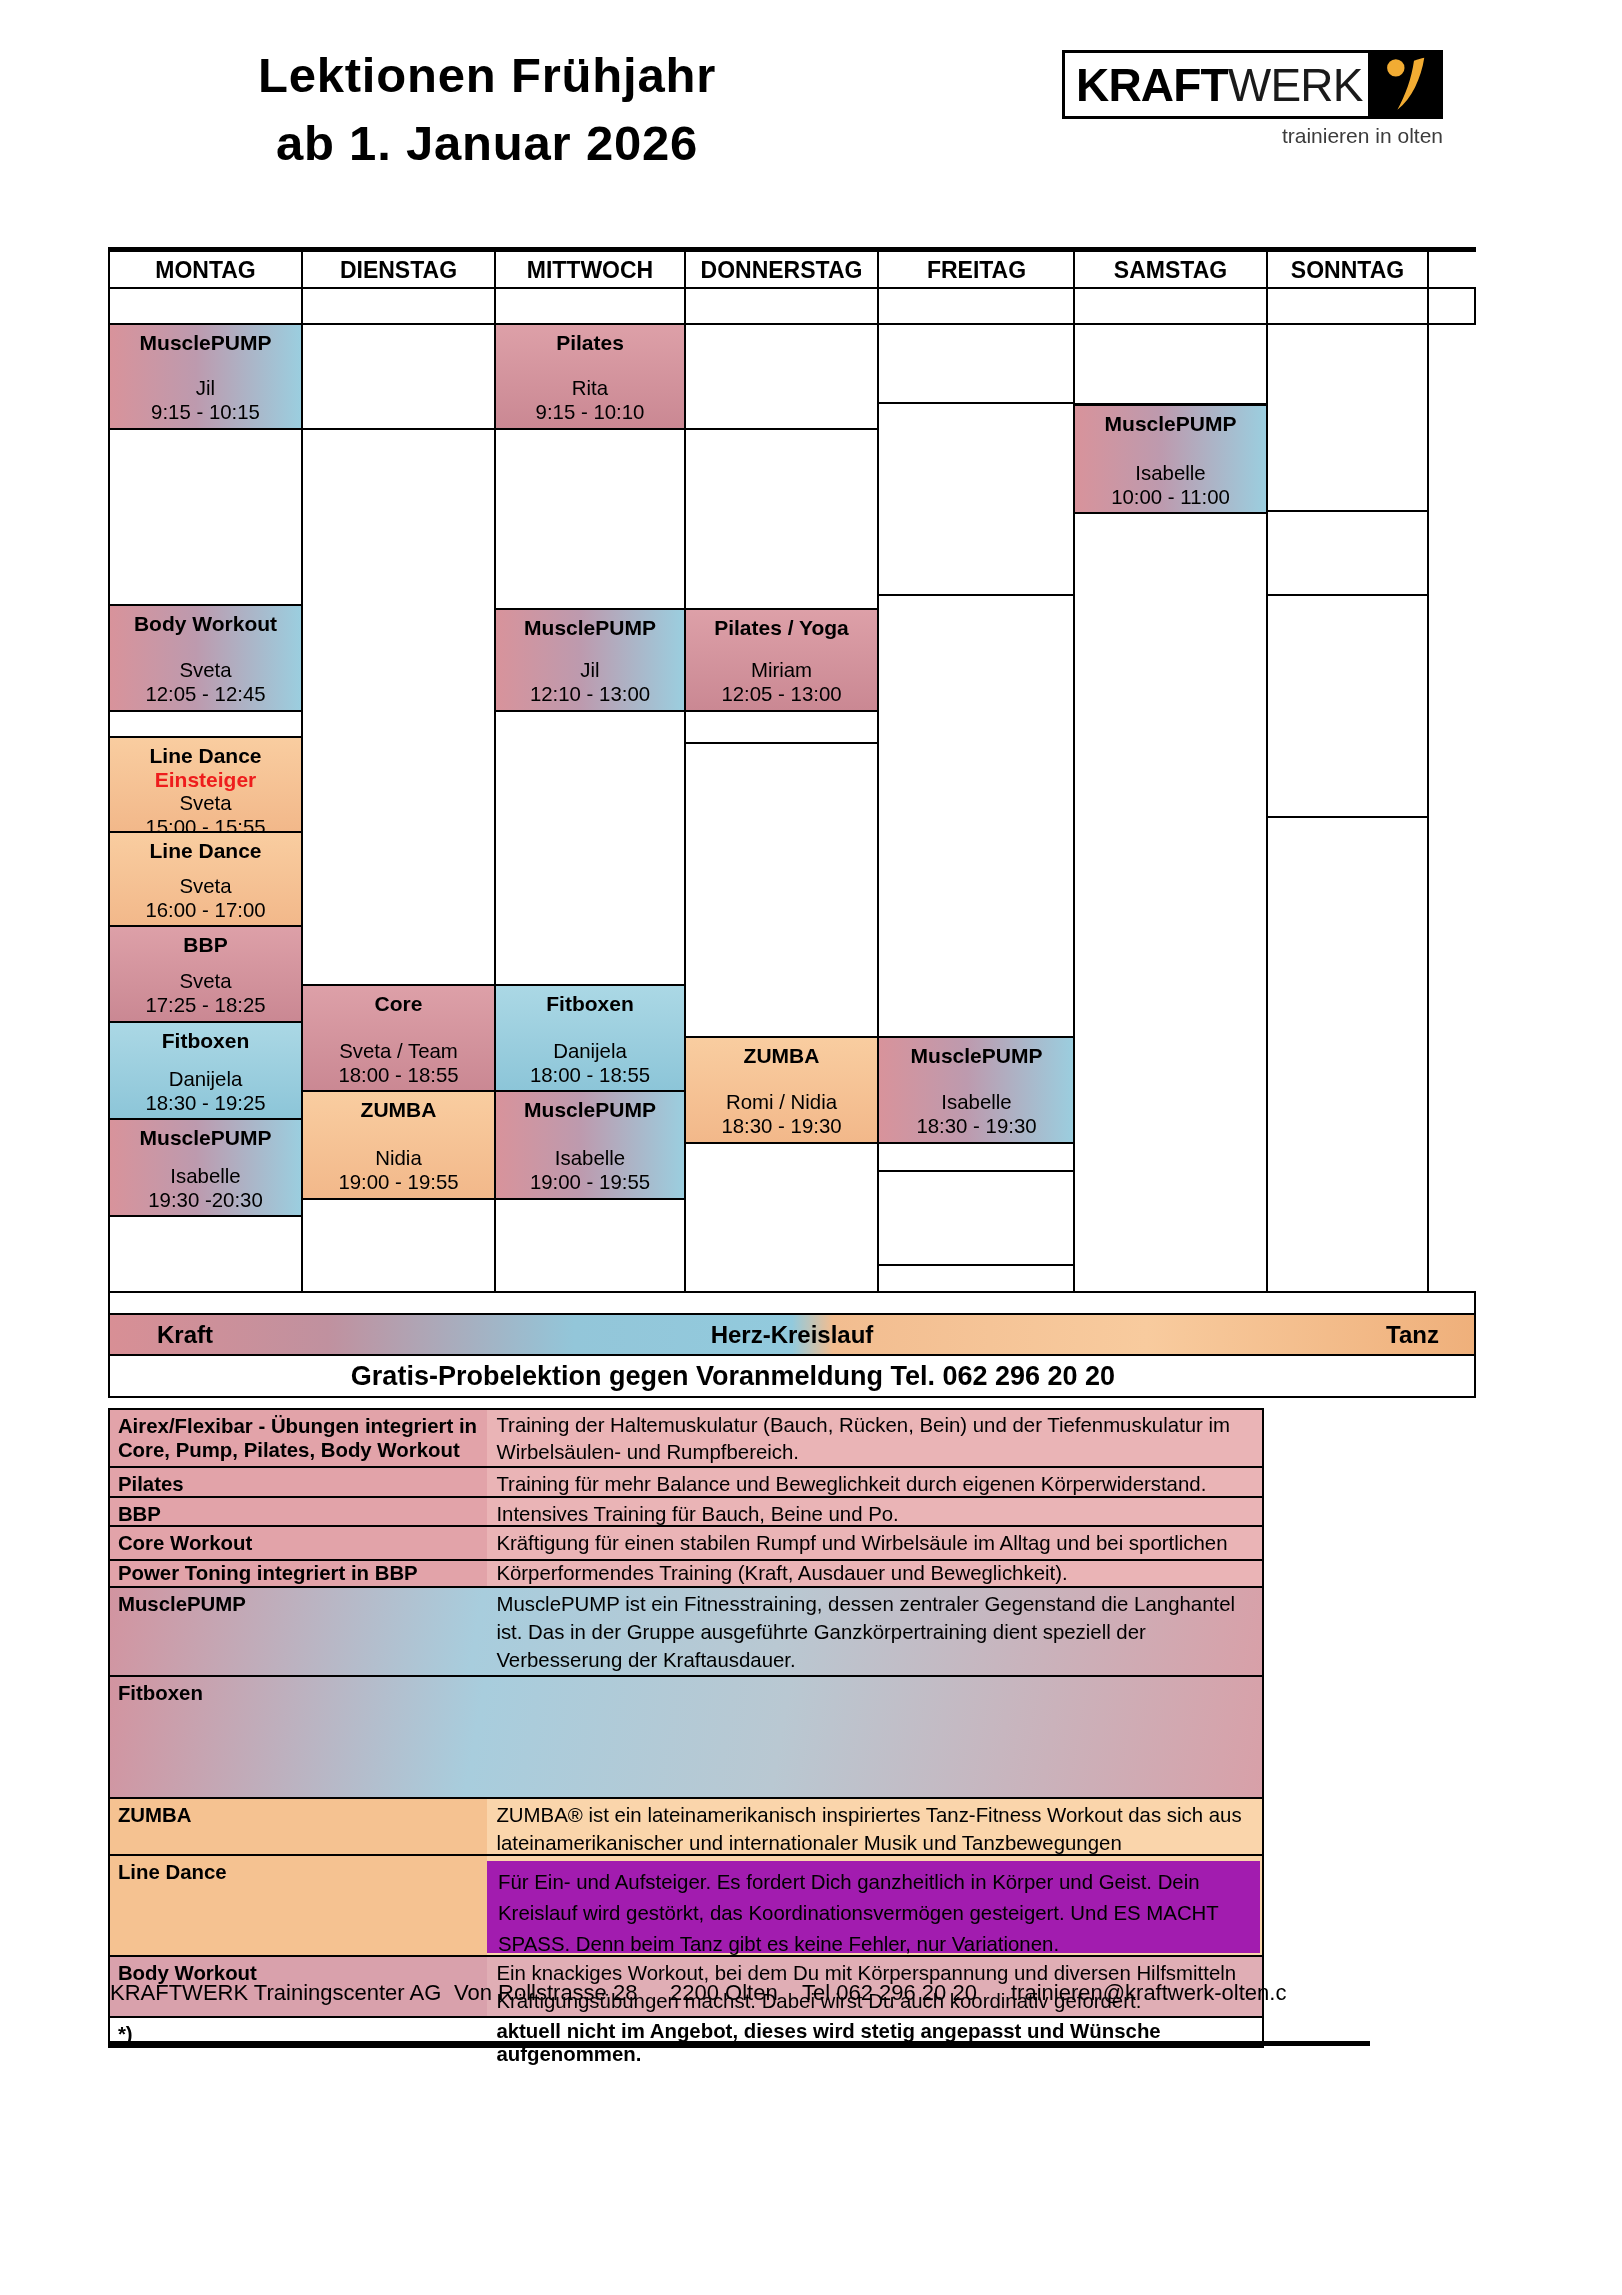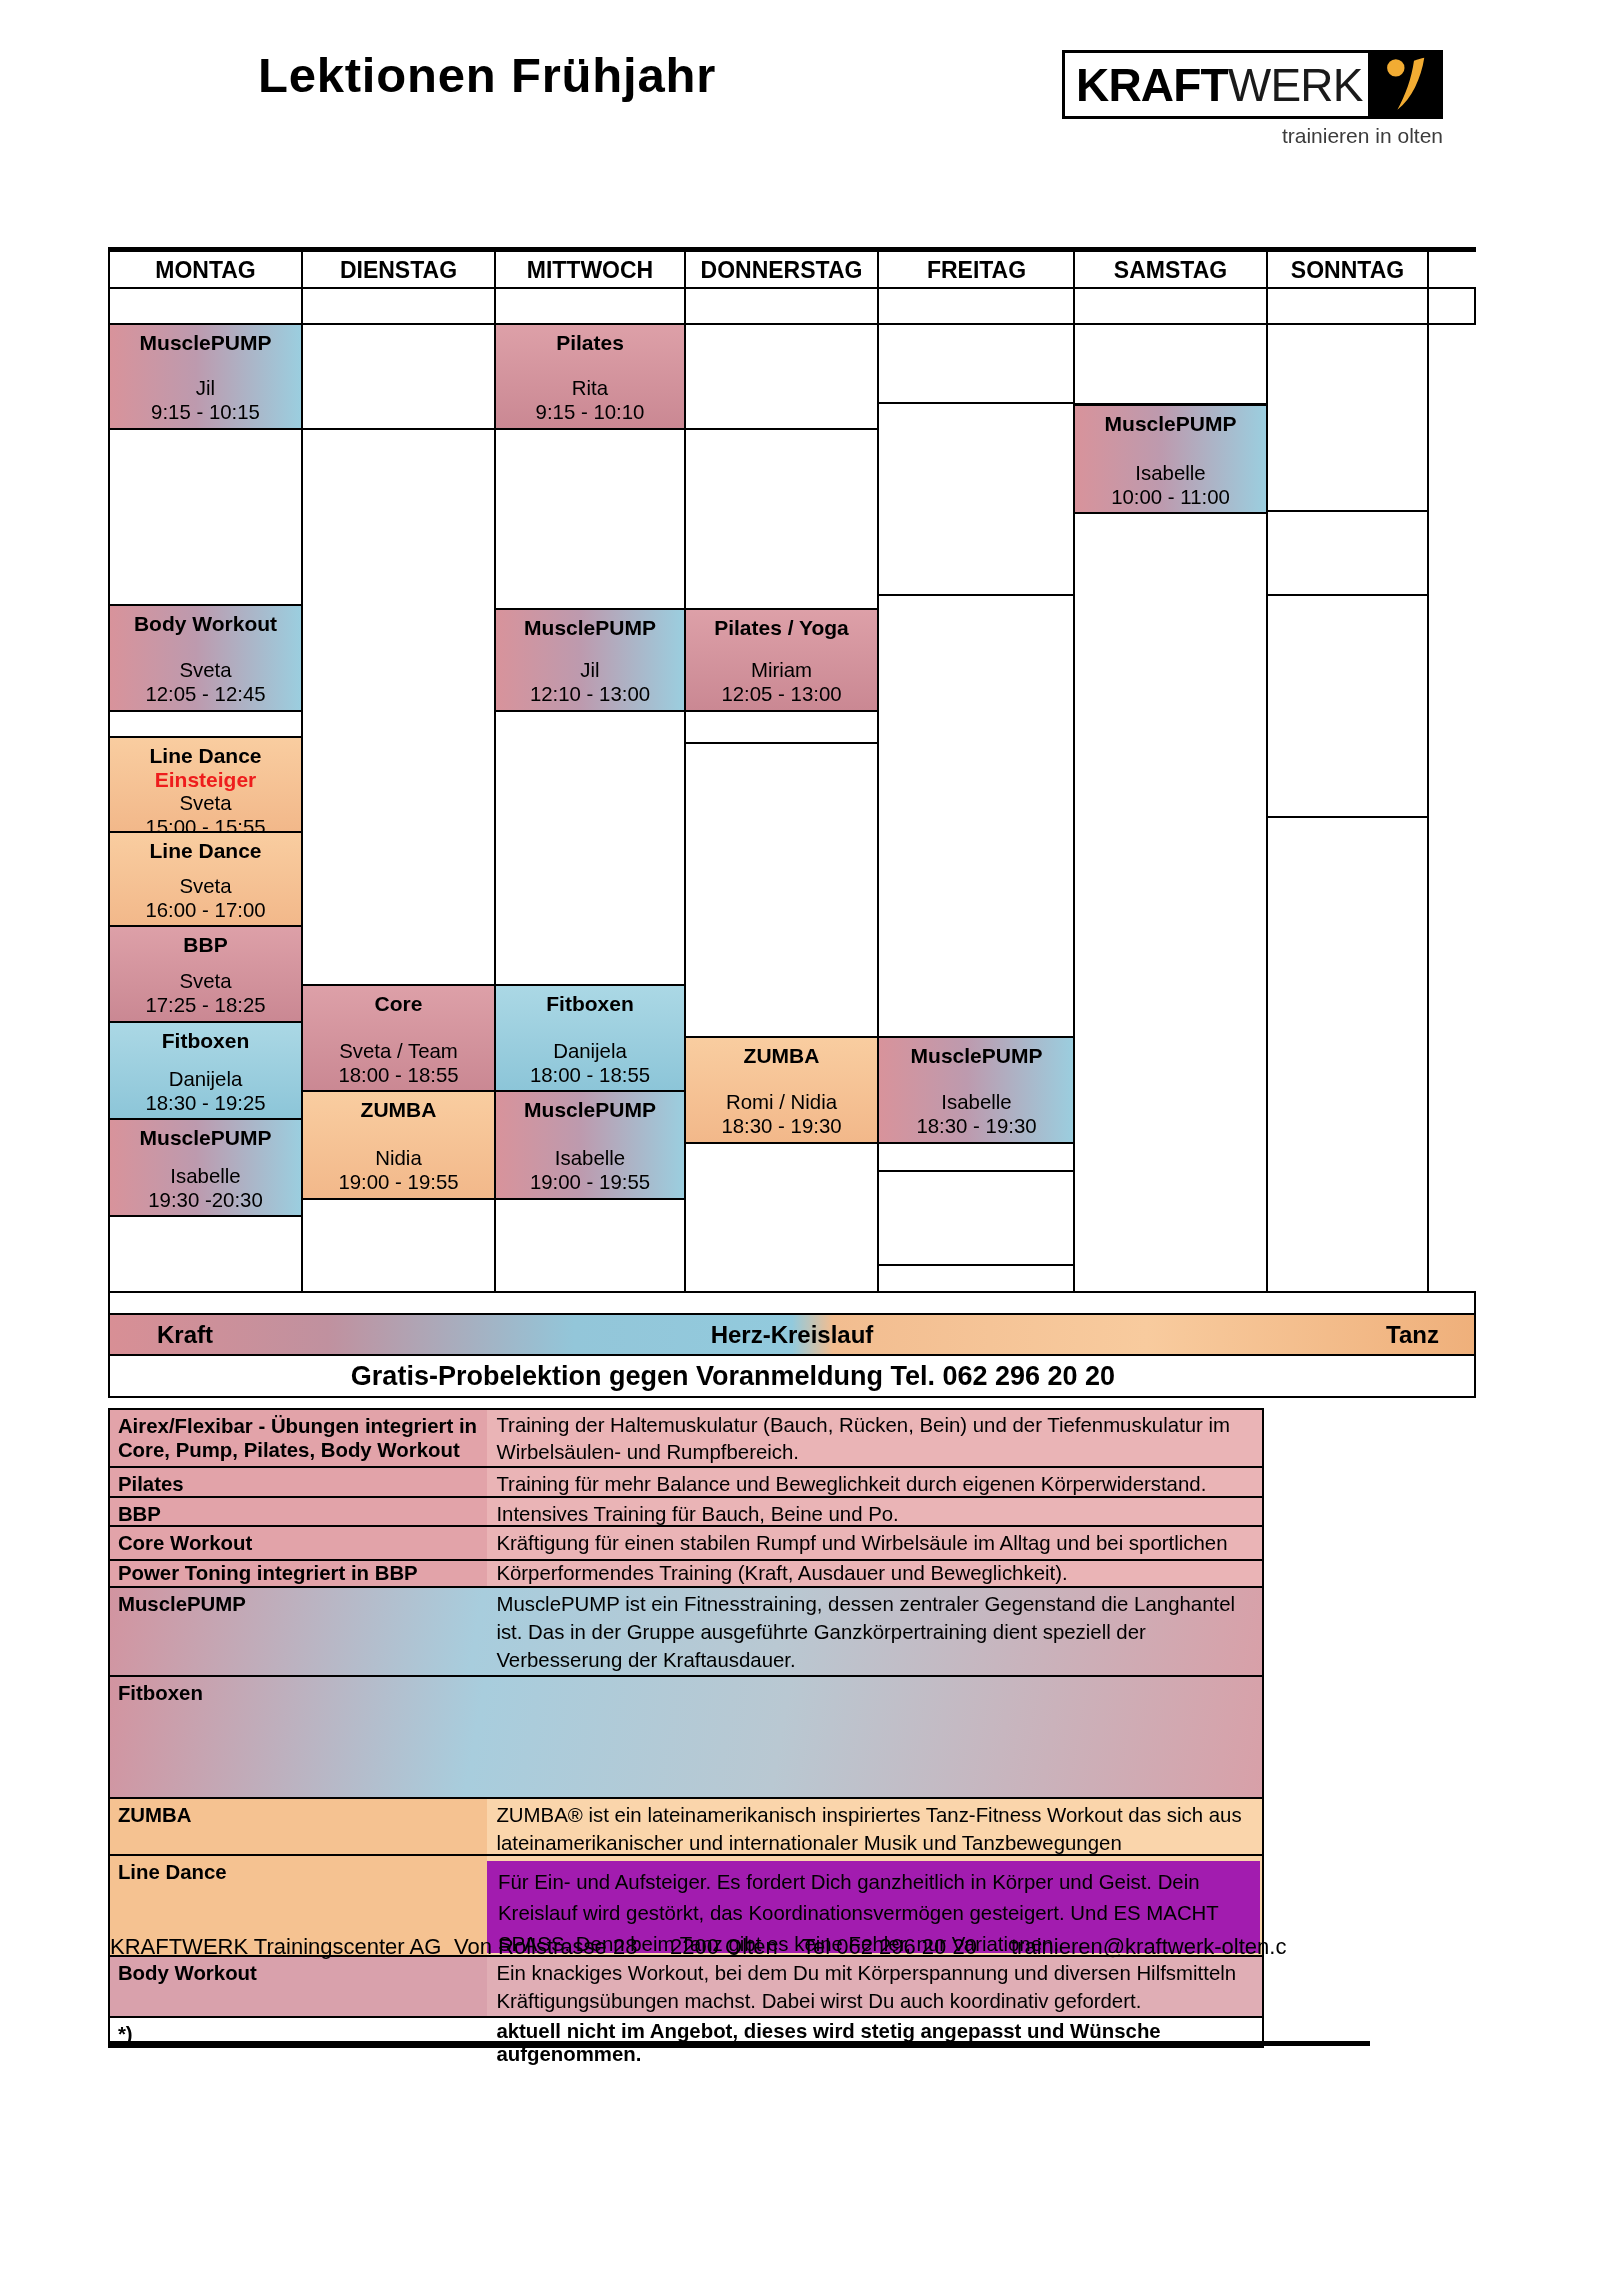--- a/index.html
+++ b/index.html
@@ -60,29 +60,30 @@
   .lg-pink{background:#eab4b6;} .lg-pink .l-label{background:#e2a3a9;}
   .lg-pump{background:linear-gradient(100deg,#d294a0 0%,#a8cddd 32%,#b9c8d2 58%,#d8a0a8 100%);}
   .lg-orange{background:#fad5ab;} .lg-orange .l-label{background:#f5c291;}
   .lg-bw{background:#e0aeb5;} .lg-bw .l-label{background:#d9a1ac;}
   .lg-white{background:#fff;}
   .lg-white .l-desc{font-weight:bold;}
   .ld-inset{background:#a21caf;margin:4.7px 1.6px 6.3px 0;padding:6.3px 11px;line-height:31px;
             height:calc(100% - 11px);box-sizing:border-box;}
 
   .thickline{left:108px;top:2041px;width:1262px;height:4.7px;background:#000;}
-  .footer-item{position:absolute;top:1934px;font-size:22px;white-space:nowrap;}
+  .footer-item{position:absolute;top:1980px;font-size:22px;white-space:nowrap;}
 </style>
 </head>
 <body>
 
 <div class="page">
 
   <div class="abs title">
     <div>Lektionen Frühjahr</div>
+    <div>ab 1. Januar 2026</div>
   </div>
 
   <div class="abs logo-box">
     <div class="logo-text">
       <span class="logo-bold">KRAFT</span>
       <span class="logo-light">WERK</span>
     </div>
     <div class="logo-icon">
       <svg width="49" height="57" viewBox="0 0 62 72">
         <circle cx="20" cy="15" r="11" fill="#f2ac33"></circle>

